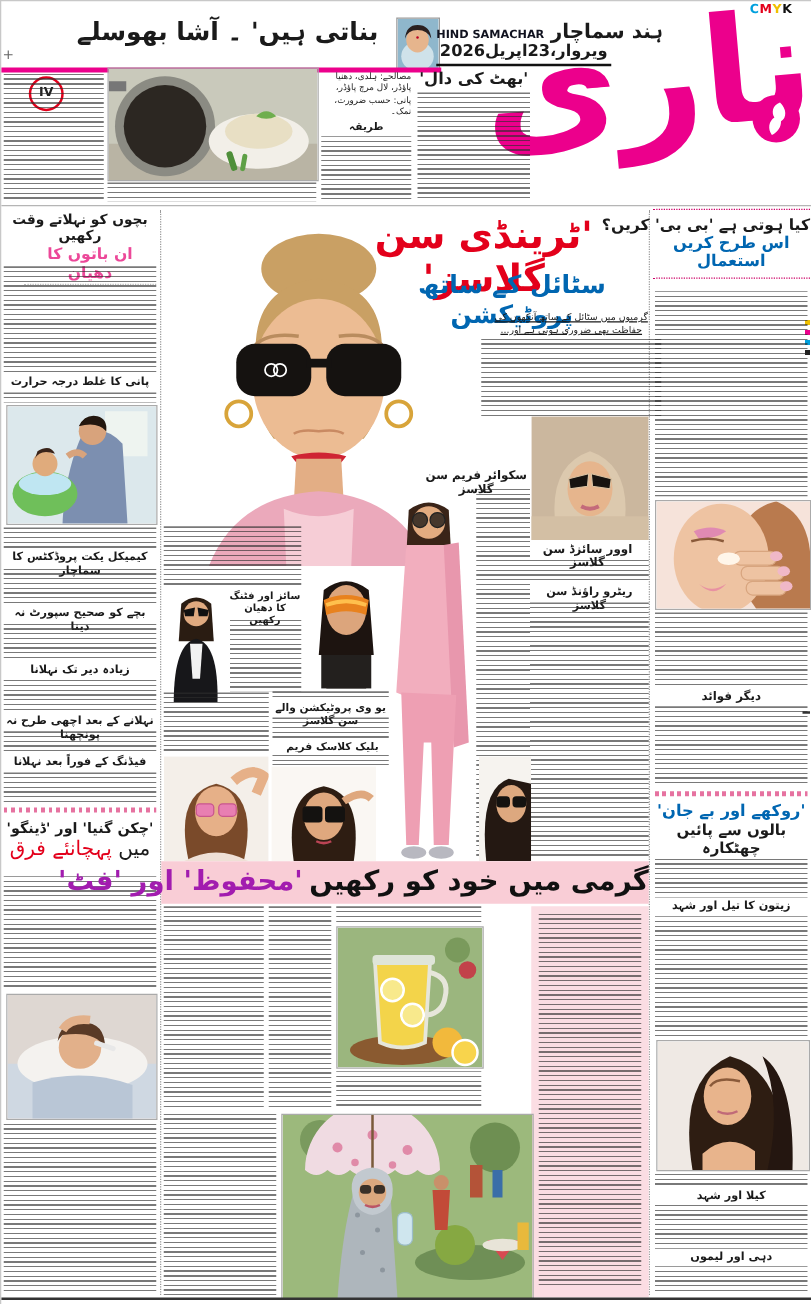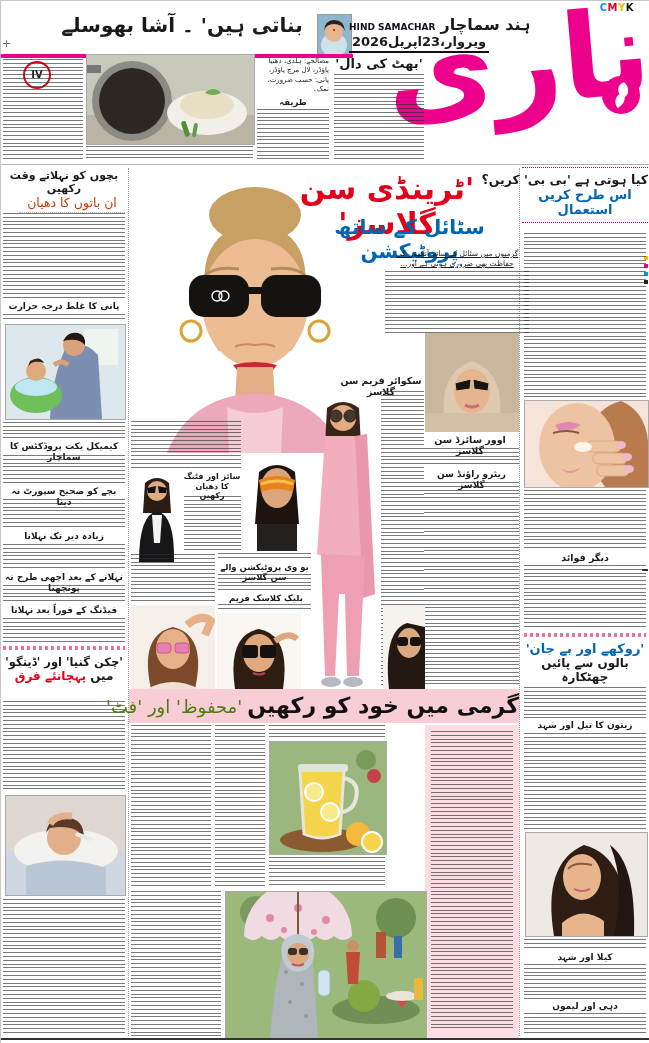--- a/index.html
+++ b/index.html
@@ -90,21 +90,21 @@
     <div class="sub" style="font-size:8.5px;margin:2px 0;">طریقہ</div>
     <div class="greek" style="height:52px;"></div>
   </div>
   <div class="abs hline" style="left:0;top:163px;width:649px;"></div>
 
   <div class="abs vsep" style="left:127px;top:167px;height:868px;"></div>
   <div class="abs vsep" style="left:518px;top:167px;height:868px;"></div>
 
   <div class="abs ur" style="left:2px;top:168px;width:122px;text-align:center;">
     <div style="font-size:11px;font-weight:bold;">بچوں کو نہلاتے وقت رکھیں</div>
-    <div style="font-size:12.5px;font-weight:normal;color:#c2410c;border-bottom:1px dotted #bbb;padding-bottom:2px;margin-left:16px;">ان باتوں کا دھیان</div>
+    <div style="font-size:12.5px;font-weight:bold;color:#ec4899;border-bottom:1px dotted #bbb;padding-bottom:2px;margin-left:16px;">ان باتوں کا دھیان</div>
   </div>
   <div class="abs greek" style="left:2px;top:212px;width:122px;height:86px;"></div>
   <div class="abs ur sub" style="left:2px;top:300px;width:122px;">پانی کا غلط درجہ حرارت</div>
   <div class="abs greek" style="left:2px;top:313px;width:122px;height:8px;"></div>
   <div class="abs photo" style="left:4px;top:323px;width:119px;height:94px;border:1px solid #aaa;">
     <svg width="119" height="94" viewBox="0 0 119 94">
       <rect width="119" height="94" fill="#dce8ec"></rect>
       <rect x="78" y="4" width="34" height="36" fill="#eef4f0"></rect>
       <path d="M60 22 Q78 14 92 30 L96 94 L44 94 Q46 52 60 22 Z" fill="#7c8fb0"></path>
       <circle cx="68" cy="20" r="11" fill="#d8a37c"></circle>
@@ -124,21 +124,21 @@
   <div class="abs ur sub" style="left:2px;top:530px;width:122px;">زیادہ دیر تک نہلانا</div>
   <div class="abs greek" style="left:2px;top:543px;width:122px;height:26px;"></div>
   <div class="abs ur sub" style="left:2px;top:571px;width:122px;">نہلانے کے بعد اچھی طرح نہ پونچھنا</div>
   <div class="abs greek" style="left:2px;top:584px;width:122px;height:18px;"></div>
   <div class="abs ur sub" style="left:2px;top:604px;width:122px;">فیڈنگ کے فوراً بعد نہلانا</div>
   <div class="abs greek" style="left:2px;top:617px;width:122px;height:24px;"></div>
   <div class="abs wavy" style="left:2px;top:645px;width:122px;"></div>
 
   <div class="abs ur" style="left:2px;top:654px;width:122px;text-align:center;">
     <div style="font-size:11.5px;font-weight:bold;">'چکن گنیا' اور 'ڈینگو'</div>
-    <div style="font-size:12px;font-weight:bold;">
+    <div style="font-size:16px;font-weight:normal;">
       <span>میں</span>
       <span style="color:#e3001b;">پہچانئے فرق</span>
     </div>
   </div>
   <div class="abs greek" style="left:2px;top:700px;width:122px;height:90px;"></div>
   <div class="abs photo" style="left:4px;top:794px;width:119px;height:99px;border:1px solid #aaa;">
     <svg width="119" height="99" viewBox="0 0 119 99">
       <rect width="119" height="99" fill="#ded7d2"></rect>
       <rect y="55" width="119" height="44" fill="#cfd8e2"></rect>
       <ellipse cx="60" cy="55" rx="52" ry="22" fill="#f4f2ef"></ellipse>
@@ -269,21 +269,21 @@
       <rect width="42" height="84" fill="#f6f3ef"></rect>
       <path d="M6 84 Q0 26 24 18 L42 22 L42 84 Z" fill="#241812"></path>
       <ellipse cx="26" cy="38" rx="12" ry="15" fill="#dda87f"></ellipse>
       <rect x="14" y="32" width="11" height="9" rx="3" fill="#141210"></rect>
       <rect x="27" y="32" width="11" height="9" rx="3" fill="#141210"></rect>
     </svg>
   </div>
 
   <div class="abs ur" style="left:128px;top:688px;width:390px;height:34px;background:#f9cdd6;text-align:center;line-height:34px;white-space:nowrap;">
     <span style="font-size:22px;font-weight:bold;color:#111;">گرمی میں خود کو رکھیں</span>
-    <span style="font-size:18px;font-weight:normal;color:#4d7c0f;">'محفوظ' اور 'فٹ'</span>
+    <span style="font-size:22px;font-weight:bold;color:#a21caf;">'محفوظ' اور 'فٹ'</span>
   </div>
   <div class="abs" style="left:424px;top:724px;width:94px;height:313px;background:#fbdde3;"></div>
   <div class="abs greek" style="left:430px;top:730px;width:82px;height:300px;"></div>
   <div class="abs greek" style="left:130px;top:724px;width:80px;height:162px;"></div>
   <div class="abs greek" style="left:214px;top:724px;width:50px;height:162px;"></div>
   <div class="abs greek" style="left:268px;top:724px;width:116px;height:13px;"></div>
 
   <div class="abs photo" style="left:268px;top:740px;width:116px;height:112px;border:1px solid #aaa;">
     <svg width="116" height="112" viewBox="0 0 116 112">
       <rect width="116" height="112" fill="#9bb67e"></rect>

